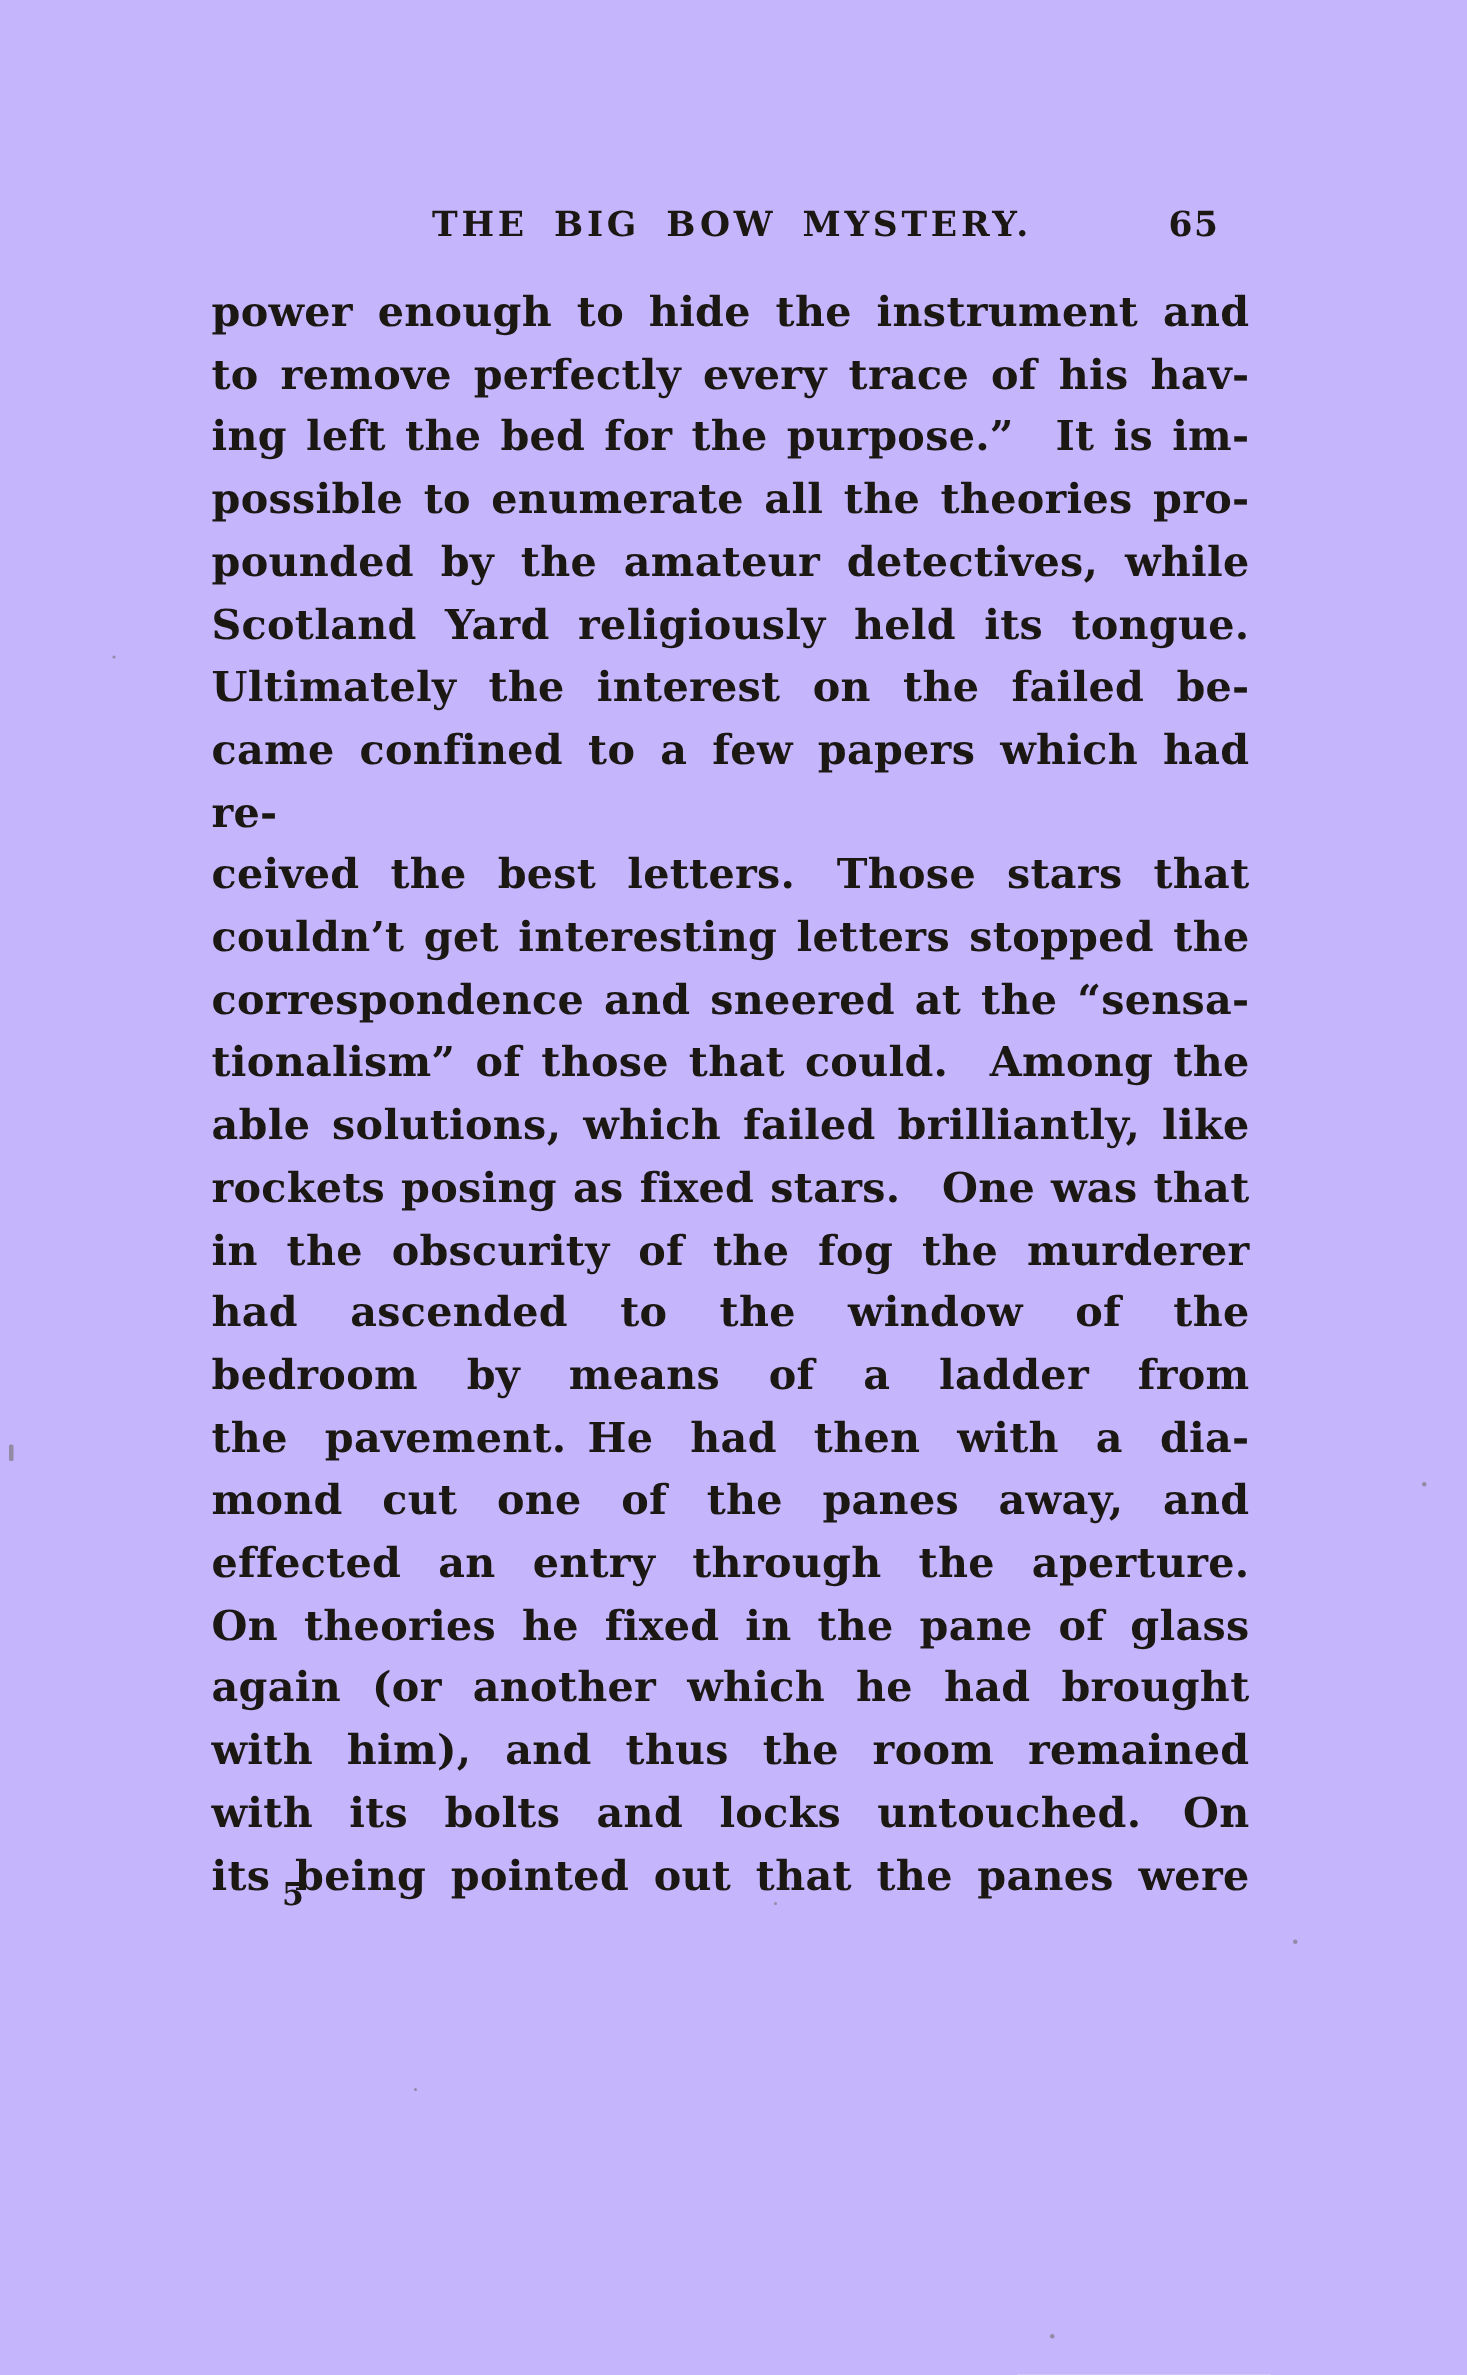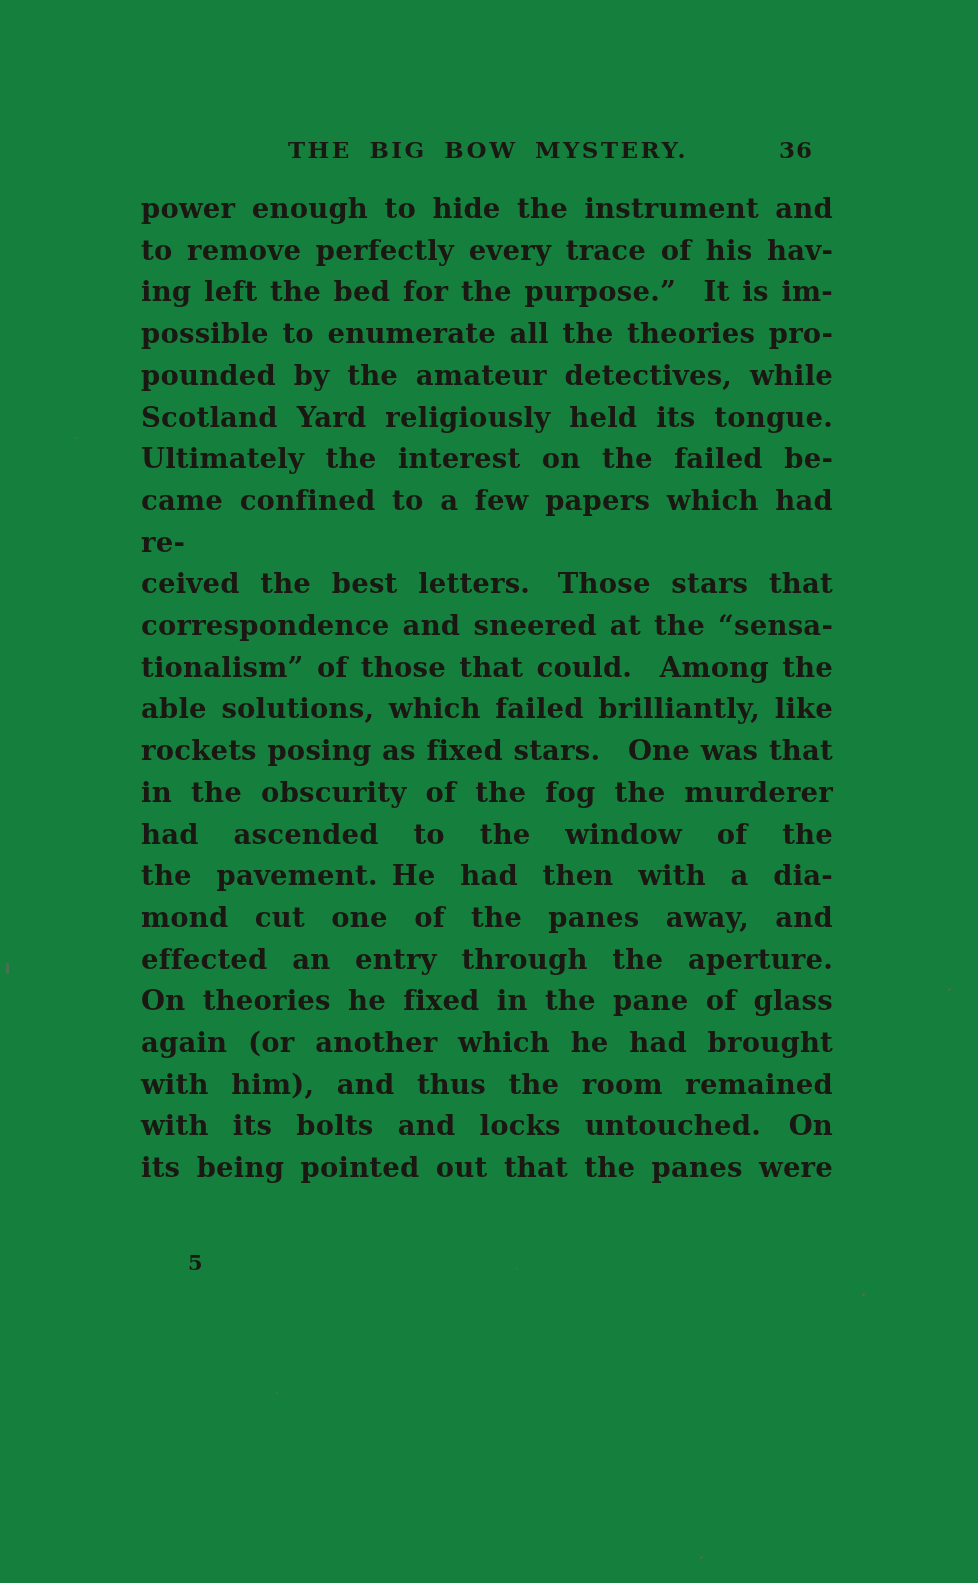--- a/index.html
+++ b/index.html
@@ -9,21 +9,21 @@
   body {
     width: 978px;
     height: 1583px;
     background: #f4f3ef;
     font-family: "DejaVu Serif", "Liberation Serif", serif;
   }
   .page {
     position: relative;
     width: 978px;
     height: 1583px;
-    background: #15803d;
+    background: #c4b5fd;
     color: #1b1712;
     overflow: hidden;
   }
   .running-header {
     position: absolute;
     top: 136px;
     left: 143px;
     width: 690px;
     height: 32px;
   }
@@ -77,39 +77,41 @@
     border-radius: 1px;
   }
 </style>
 </head>
 <body>
 
 <div class="page">
 
   <div class="running-header">
     <div class="header-title">THE BIG BOW MYSTERY.</div>
-    <div class="page-number">36</div>
+    <div class="page-number">65</div>
   </div>
 
   <div class="body-text">
       <div class="line">power enough to hide the instrument and</div>
       <div class="line">to remove perfectly every trace of his hav-</div>
       <div class="line">ing left the bed for the purpose.” It is im-</div>
       <div class="line">possible to enumerate all the theories pro-</div>
       <div class="line">pounded by the amateur detectives, while</div>
       <div class="line">Scotland Yard religiously held its tongue.</div>
       <div class="line">Ultimately the interest on the failed be-</div>
       <div class="line">came confined to a few papers which had re-</div>
       <div class="line">ceived the best letters. Those stars that</div>
+      <div class="line">couldn’t get interesting letters stopped the</div>
       <div class="line">correspondence and sneered at the “sensa-</div>
       <div class="line">tionalism” of those that could. Among the</div>
       <div class="line">able solutions, which failed brilliantly, like</div>
       <div class="line">rockets posing as fixed stars. One was that</div>
       <div class="line">in the obscurity of the fog the murderer</div>
       <div class="line">had ascended to the window of the</div>
+      <div class="line">bedroom by means of a ladder from</div>
       <div class="line">the pavement. He had then with a dia-</div>
       <div class="line">mond cut one of the panes away, and</div>
       <div class="line">effected an entry through the aperture.</div>
       <div class="line">On theories he fixed in the pane of glass</div>
       <div class="line">again (or another which he had brought</div>
       <div class="line">with him), and thus the room remained</div>
       <div class="line">with its bolts and locks untouched. On</div>
       <div class="line">its being pointed out that the panes were</div>
     </div>
 

